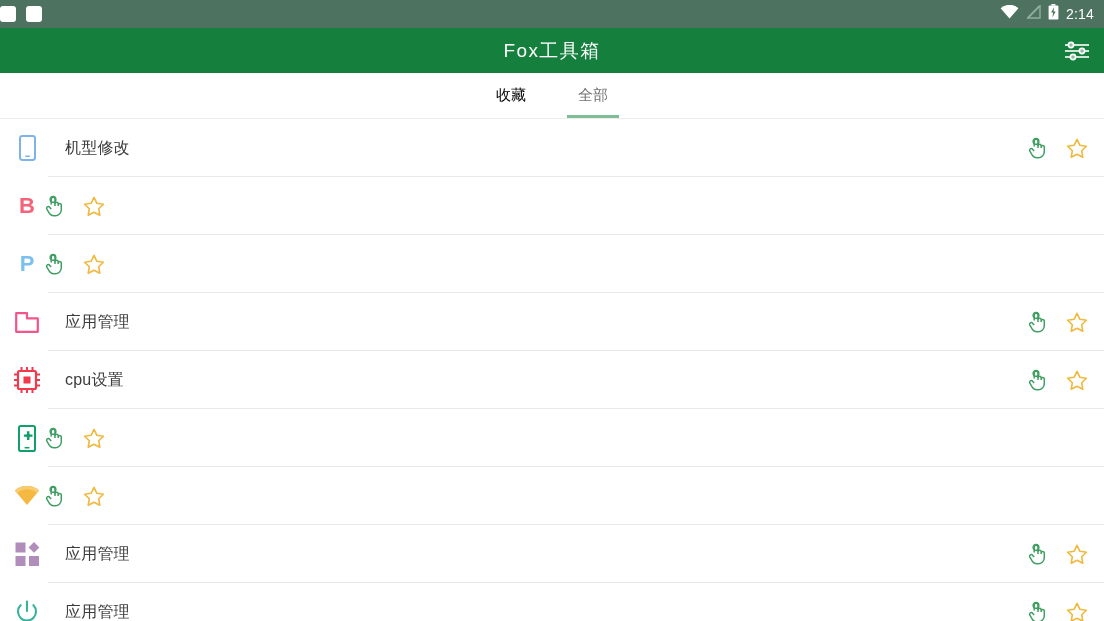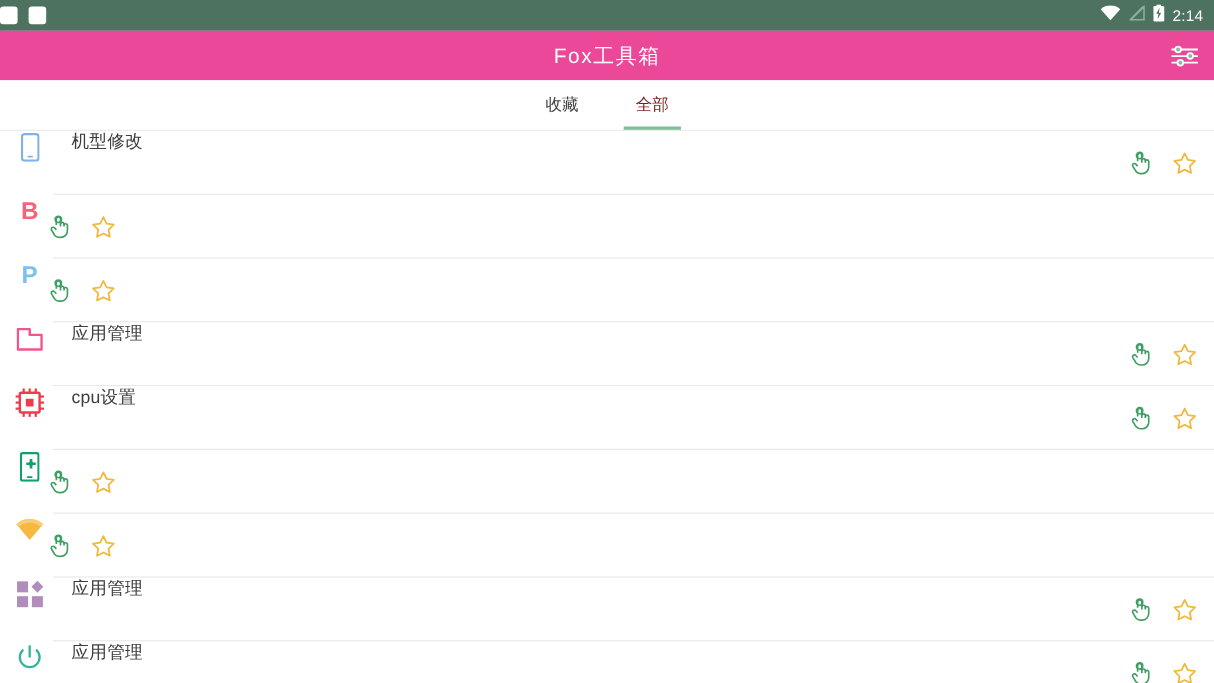--- a/index.html
+++ b/index.html
@@ -43,21 +43,21 @@
   }
   .status-clock {
     color: #ffffff;
     font-size: 14px;
     letter-spacing: .2px;
   }
 
   
   .app-bar {
     height: 45px;
-    background: #ec4899;
+    background: #15803d;
     display: flex;
     align-items: center;
     position: relative;
   }
   .app-title {
     position: absolute;
     left: 0; right: 0;
     text-align: center;
     color: #ffffff;
     font-size: 19px;
@@ -88,38 +88,39 @@
   }
   .tab {
     position: relative;
     height: 45px;
     display: flex;
     align-items: center;
     justify-content: center;
     min-width: 56px;
     font-size: 15px;
   }
-  .tab.inactive { color: #404040; }
-  .tab.active   { color: #7f1d1d; }
+  .tab.inactive { color: #000000; }
+  .tab.active   { color: #737373; }
   .tab.active::after {
     content: "";
     position: absolute;
     left: 2px; right: 2px;
     bottom: 0;
     height: 3px;
     background: #7fbd97;
   }
 
   
   .list {
     background: #ffffff;
   }
   .row {
     height: 58px;
     display: flex;
+    align-items: center;
     padding-left: 12px;
     padding-right: 14px;
     position: relative;
     box-sizing: border-box;
   }
   .row::after {
     content: "";
     position: absolute;
     left: 48px;
     right: 0;

